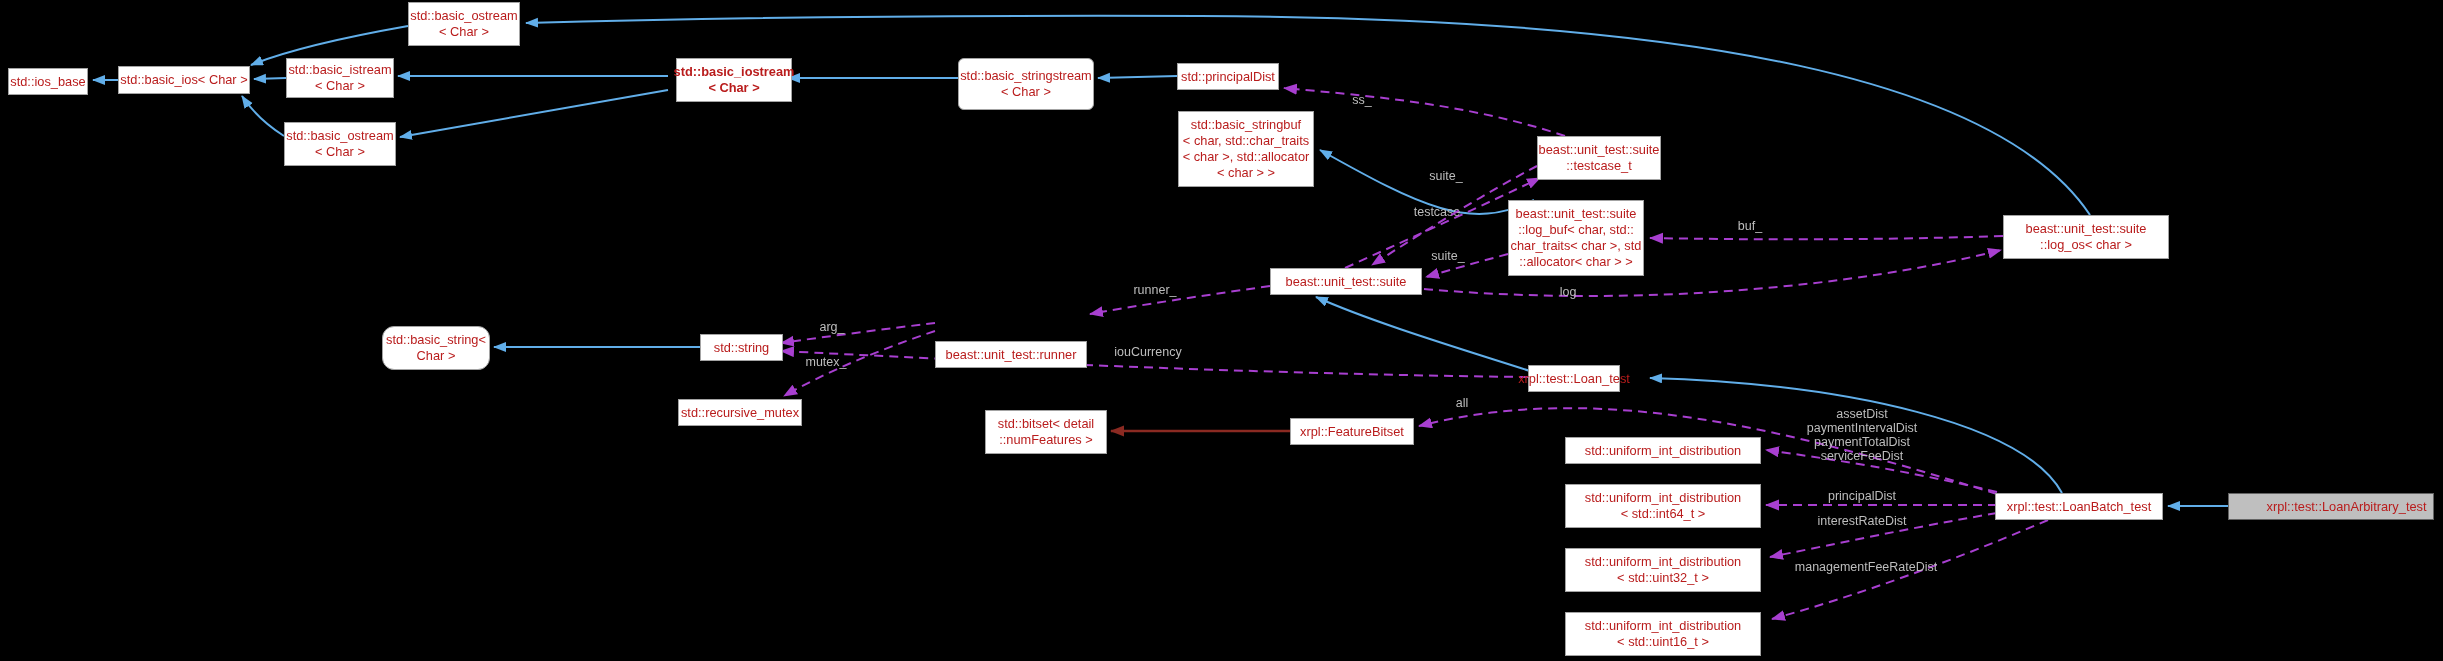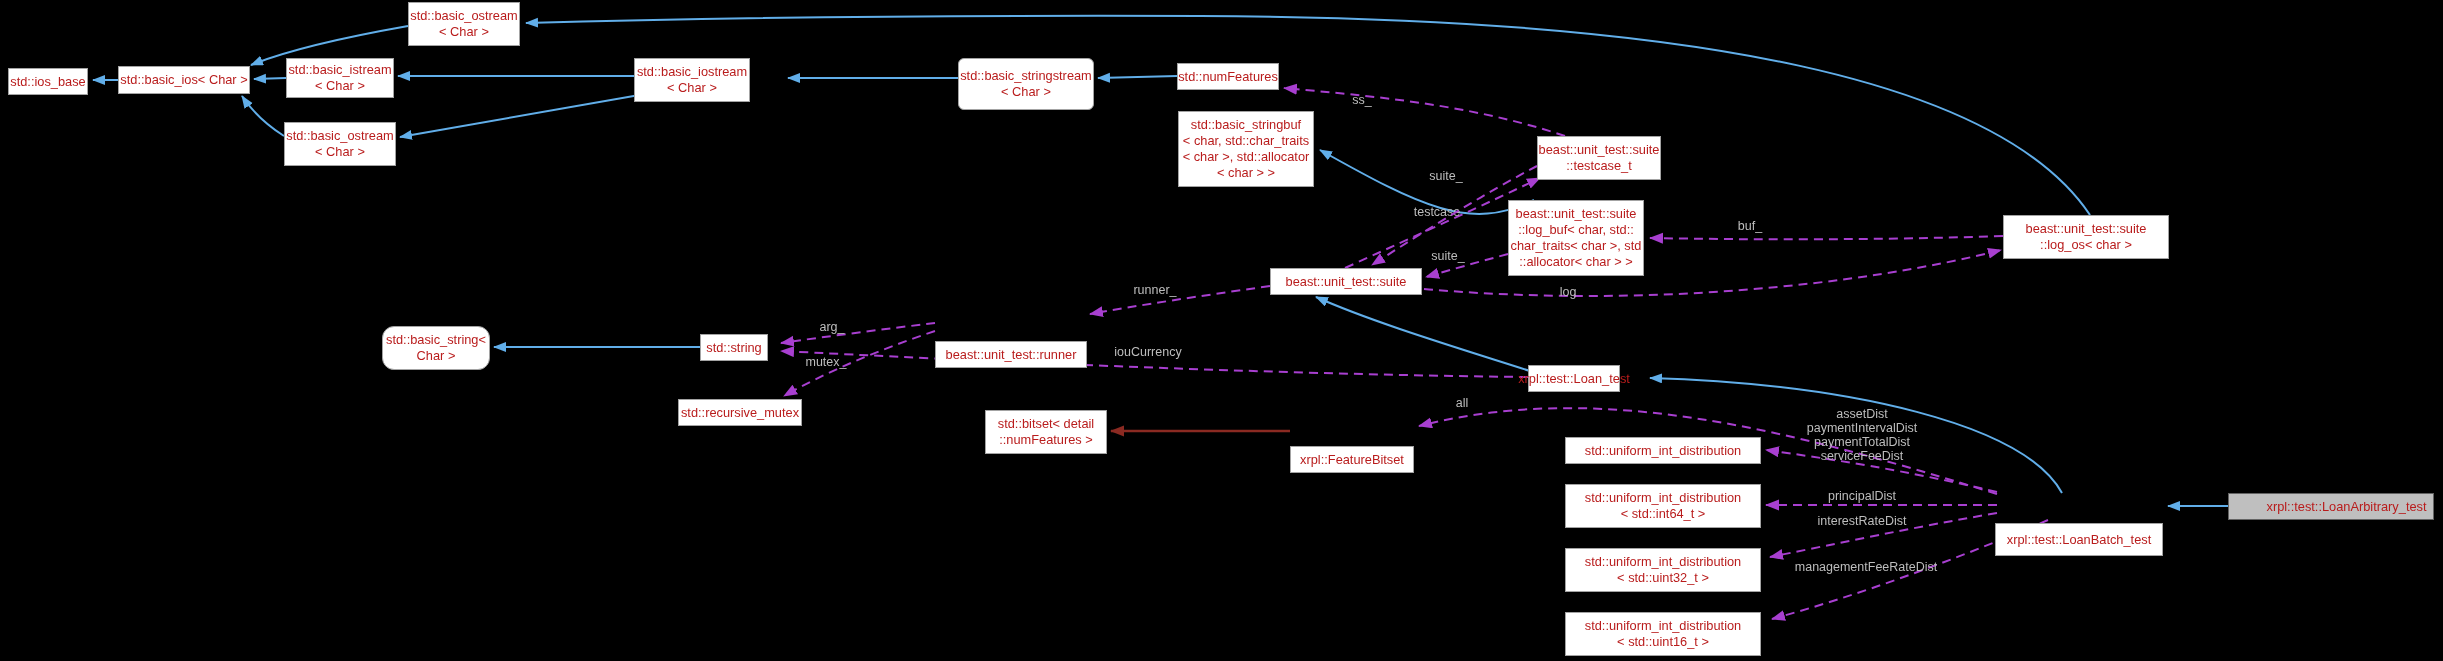--- a/index.html
+++ b/index.html
@@ -94,30 +94,30 @@
         <div class="nl">&lt; Char &gt;</div>
       </div>
       <div class="node" style="left: 408px; top: 2px; width: 112px; height: 44px;">
         <div class="nl">std::basic_ostream</div>
         <div class="nl">&lt; Char &gt;</div>
       </div>
       <div class="node" style="left: 284px; top: 122px; width: 112px; height: 44px;">
         <div class="nl">std::basic_ostream</div>
         <div class="nl">&lt; Char &gt;</div>
       </div>
-      <div class="node" style="left: 634px; top: 58px; width: 116px; height: 44px;">
+      <div class="node" style="left: 676px; top: 58px; width: 116px; height: 44px; font-weight: bold;">
         <div class="nl">std::basic_iostream</div>
         <div class="nl">&lt; Char &gt;</div>
       </div>
       <div class="node" style="left: 958px; top: 58px; width: 136px; height: 52px; border-radius: 6px;">
         <div class="nl">std::basic_stringstream</div>
         <div class="nl">&lt; Char &gt;</div>
       </div>
       <div class="node" style="left: 1177px; top: 63px; width: 102px; height: 27px;">
-        <div class="nl">std::numFeatures</div>
+        <div class="nl">std::principalDist</div>
       </div>
       <div class="node" style="left: 1178px; top: 111px; width: 136px; height: 76px;">
         <div class="nl">std::basic_stringbuf</div>
         <div class="nl">&lt; char, std::char_traits</div>
         <div class="nl">&lt; char &gt;, std::allocator</div>
         <div class="nl">&lt; char &gt; &gt;</div>
       </div>
       <div class="node" style="left: 1537px; top: 136px; width: 124px; height: 44px;">
         <div class="nl">beast::unit_test::suite</div>
         <div class="nl">::testcase_t</div>
@@ -131,55 +131,55 @@
       <div class="node" style="left: 2003px; top: 215px; width: 166px; height: 44px;">
         <div class="nl">beast::unit_test::suite</div>
         <div class="nl">::log_os&lt; char &gt;</div>
       </div>
       <div class="node" style="left: 1270px; top: 268px; width: 152px; height: 27px;">
         <div class="nl">beast::unit_test::suite</div>
       </div>
       <div class="node" style="left: 935px; top: 313px; width: 152px; height: 27px; margin-top: 28px;">
         <div class="nl">beast::unit_test::runner</div>
       </div>
-      <div class="node" style="left: 700px; top: 334px; width: 68px; height: 27px; text-align: right;">
+      <div class="node" style="left: 700px; top: 334px; width: 83px; height: 27px; text-align: right;">
         <div class="nl">std::string</div>
       </div>
       <div class="node" style="left: 382px; top: 326px; width: 108px; height: 44px; border-radius: 12px;">
         <div class="nl">std::basic_string&lt;</div>
         <div class="nl">Char &gt;</div>
       </div>
       <div class="node" style="left: 678px; top: 399px; width: 124px; height: 27px;">
         <div class="nl">std::recursive_mutex</div>
       </div>
       <div class="node" style="left: 985px; top: 410px; width: 122px; height: 44px;">
         <div class="nl">std::bitset&lt; detail</div>
         <div class="nl">::numFeatures &gt;</div>
       </div>
-      <div class="node" style="left: 1290px; top: 418px; width: 124px; height: 27px; margin-top: 28px;">
+      <div class="node" style="left: 1290px; top: 418px; width: 124px; height: 27px;">
         <div class="nl">xrpl::FeatureBitset</div>
       </div>
       <div class="node" style="left: 1528px; top: 365px; width: 92px; height: 27px; align-items: center;">
         <div class="nl">xrpl::test::Loan_test</div>
       </div>
       <div class="node" style="left: 1565px; top: 437px; width: 196px; height: 27px;">
         <div class="nl">std::uniform_int_distribution</div>
       </div>
       <div class="node" style="left: 1565px; top: 484px; width: 196px; height: 44px;">
         <div class="nl">std::uniform_int_distribution</div>
         <div class="nl">&lt; std::int64_t &gt;</div>
       </div>
       <div class="node" style="left: 1565px; top: 548px; width: 196px; height: 44px;">
         <div class="nl">std::uniform_int_distribution</div>
         <div class="nl">&lt; std::uint32_t &gt;</div>
       </div>
       <div class="node" style="left: 1565px; top: 612px; width: 196px; height: 44px;">
         <div class="nl">std::uniform_int_distribution</div>
         <div class="nl">&lt; std::uint16_t &gt;</div>
       </div>
-      <div class="node" style="left: 1995px; top: 493px; width: 168px; height: 33px; margin-top: 30px;">
+      <div class="node" style="left: 1995px; top: 493px; width: 168px; height: 27px;">
         <div class="nl">xrpl::test::LoanBatch_test</div>
       </div>
       <div class="node current" style="left: 2228px; top: 493px; width: 206px; height: 27px;">
         <div class="nl">xrpl::test::LoanArbitrary_test</div>
       </div>
     </div>
 </div>
 
 </body></html>

